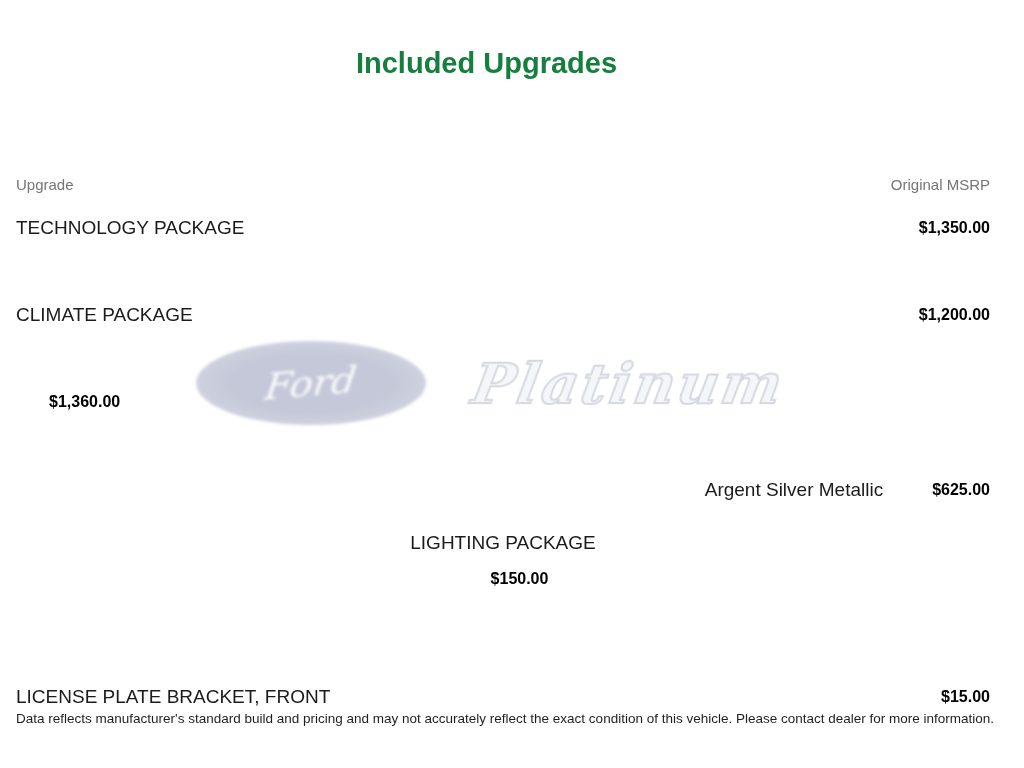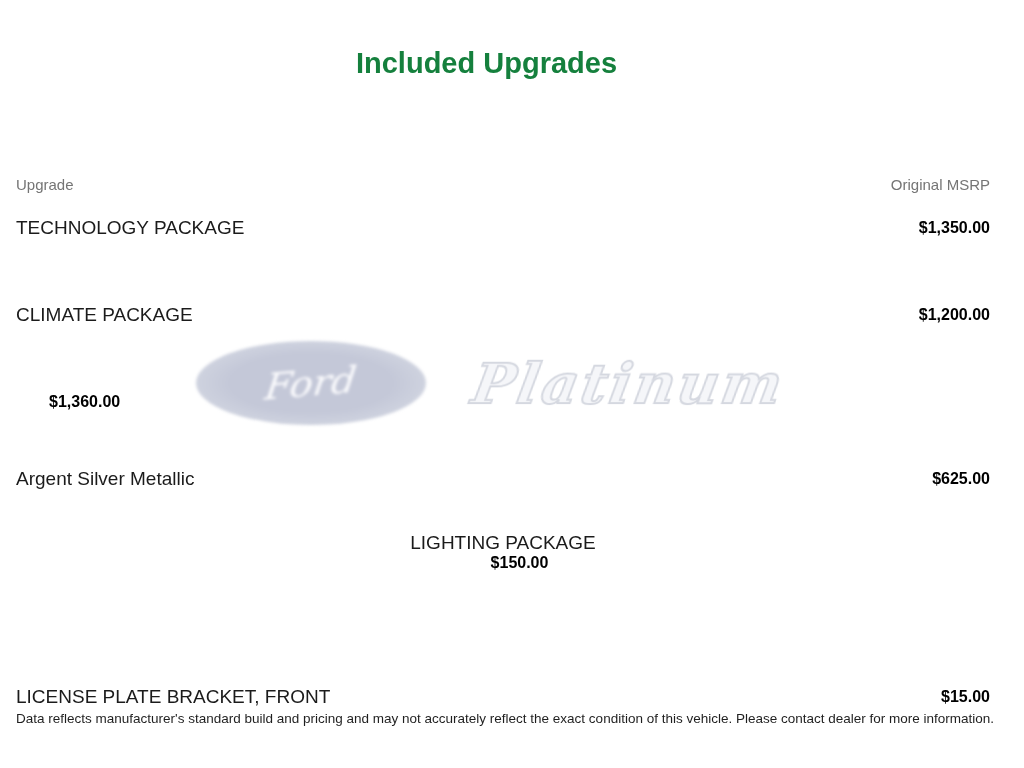--- a/index.html
+++ b/index.html
@@ -37,37 +37,38 @@
 
   .upgrade-row {
     position: absolute;
     left: 16px;
     right: 34px;
     height: 32px;
     display: flex;
     justify-content: space-between;
     align-items: center;
     z-index: 2;
+    gap: 16px;
   }
   .upgrade-row .name {
     font-size: 19px;
     color: #1b1b1b;
     white-space: nowrap;
   }
   .upgrade-row .price {
     font-size: 16px;
     font-weight: bold;
     color: #000000;
     white-space: nowrap;
     margin-left: 33px;
   }
   .row-0 { top: 212px; }
   .row-1 { top: 299px; }
   .row-2 { top: 386px; }
-  .row-3 { top: 463px; }
+  .row-3 { top: 474px; justify-content: flex-end; }
   .row-4 { top: 532px; flex-direction: column; }
   .row-5 { top: 681px; }
 
   .disclaimer {
     position: absolute;
     left: 16px;
     top: 711px;
     font-size: 13.5px;
     color: #1f1f1f;
     z-index: 2;

